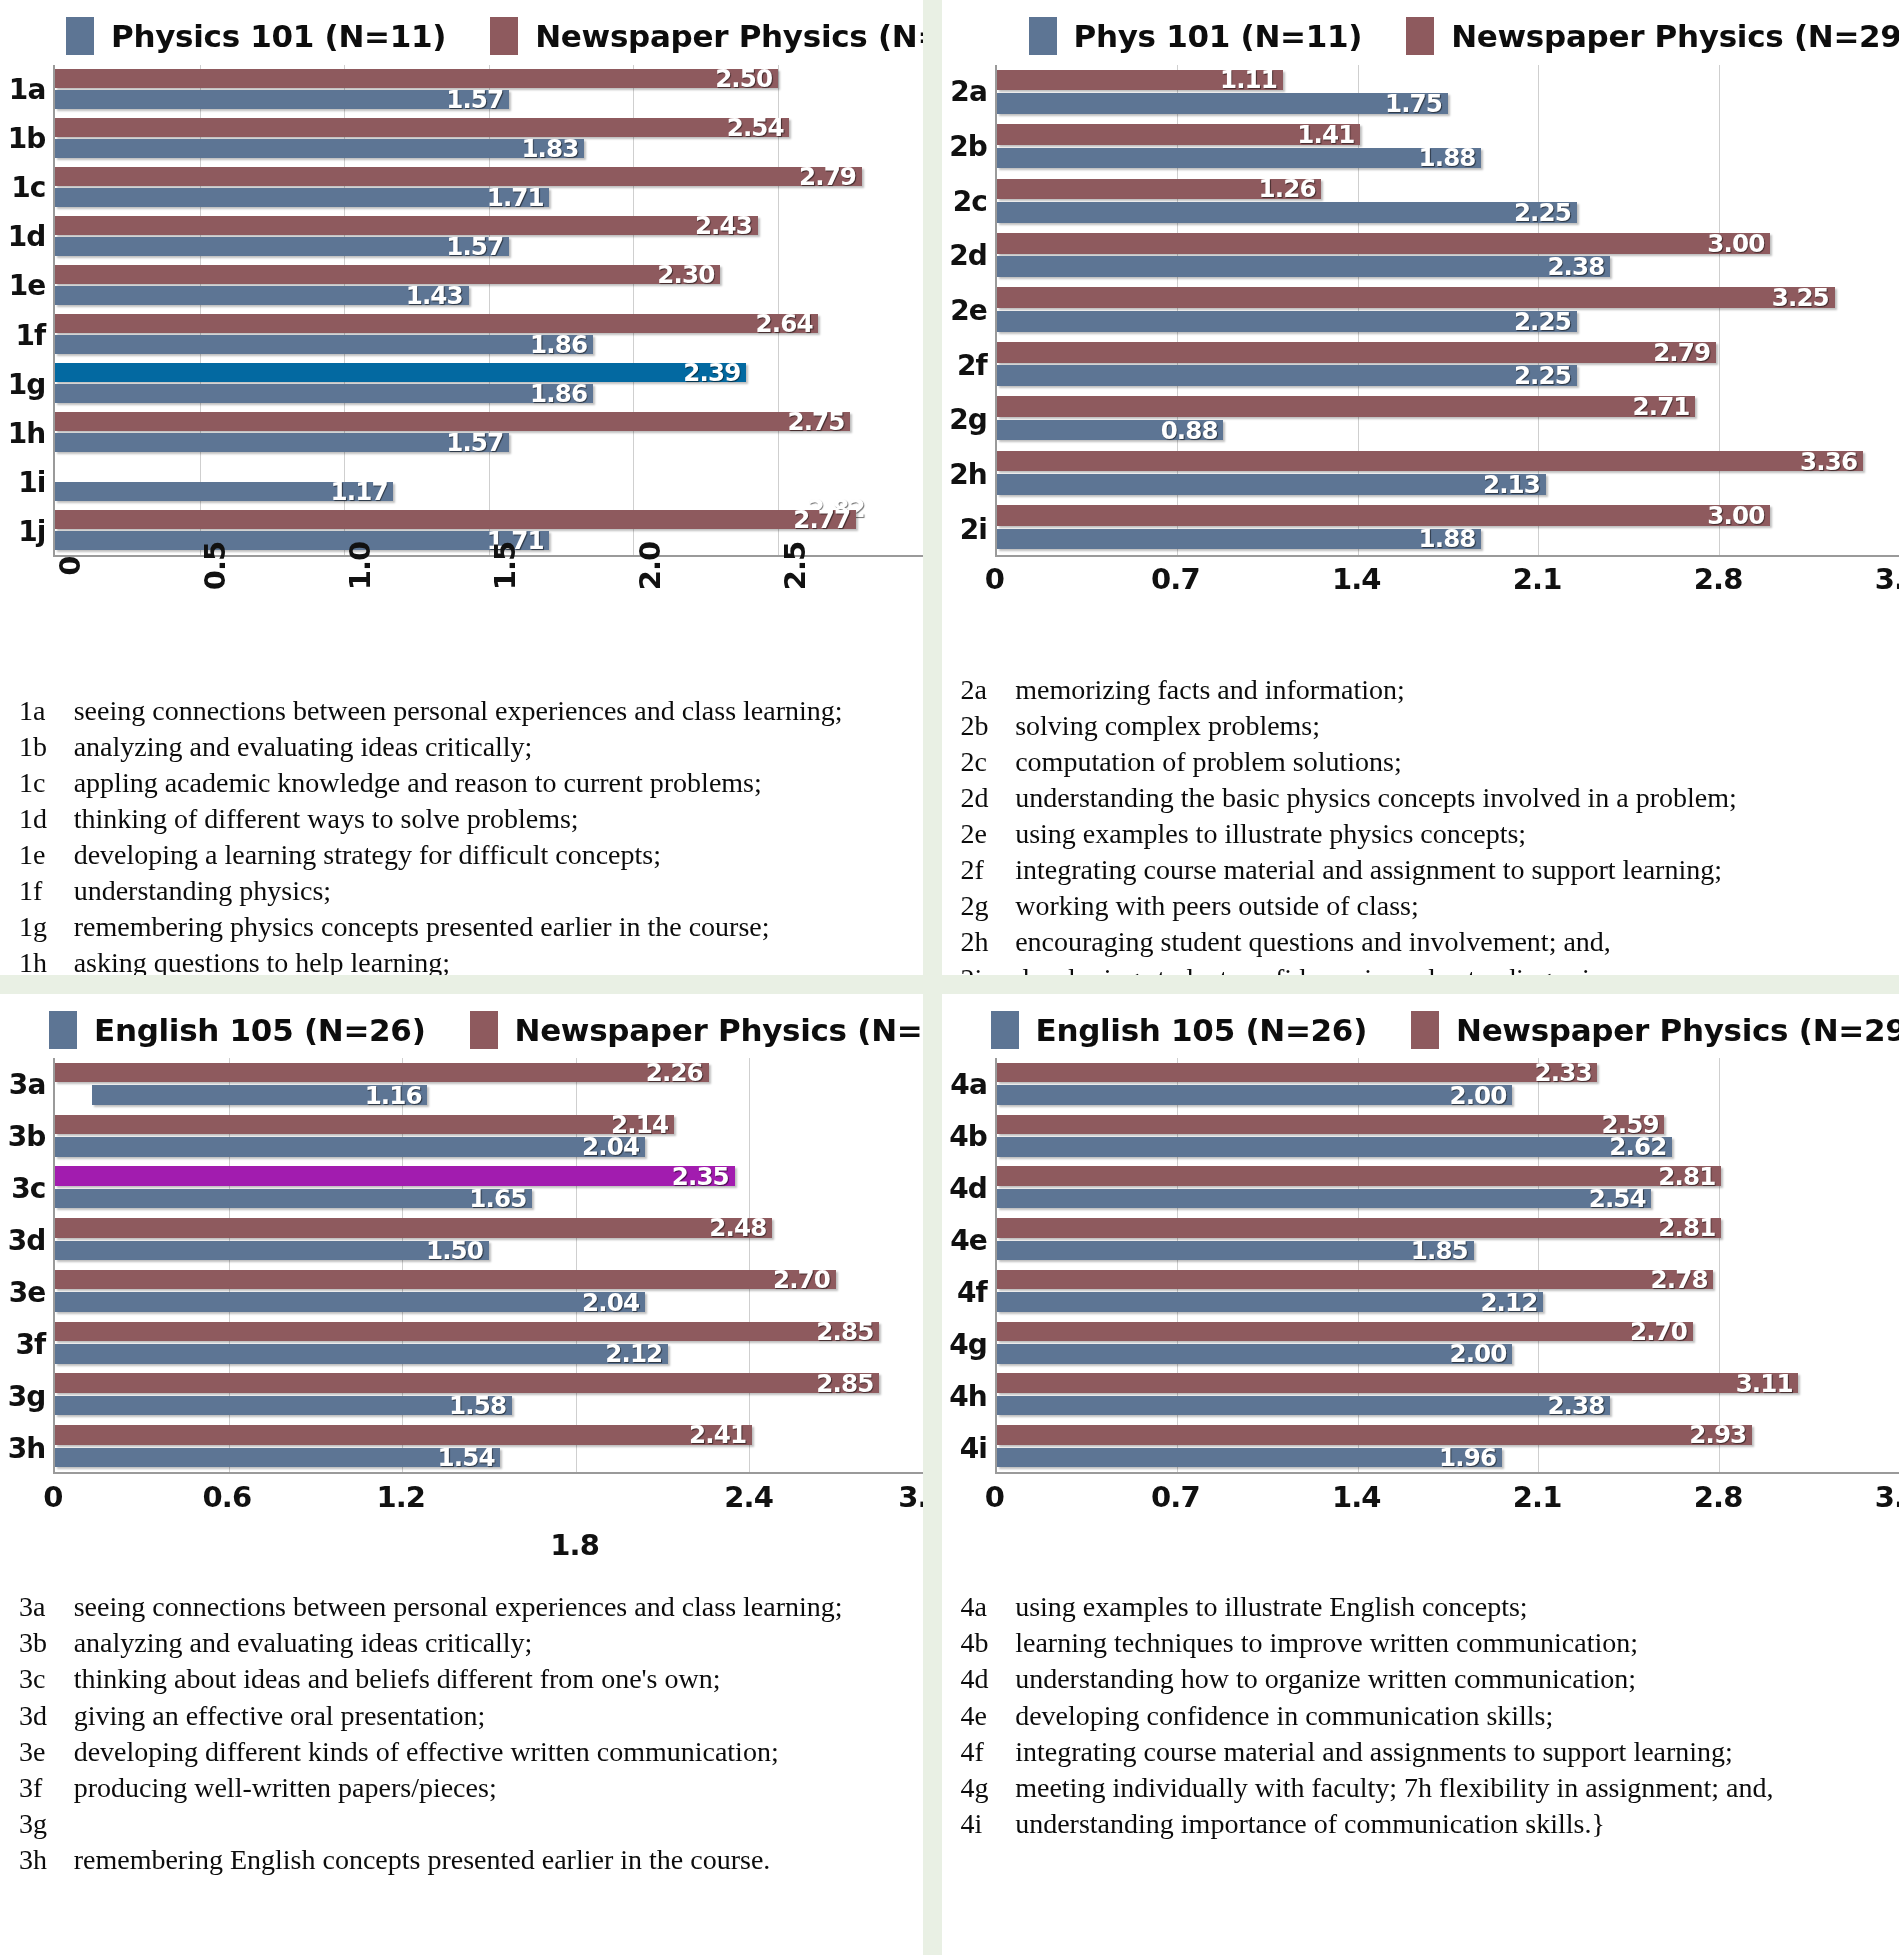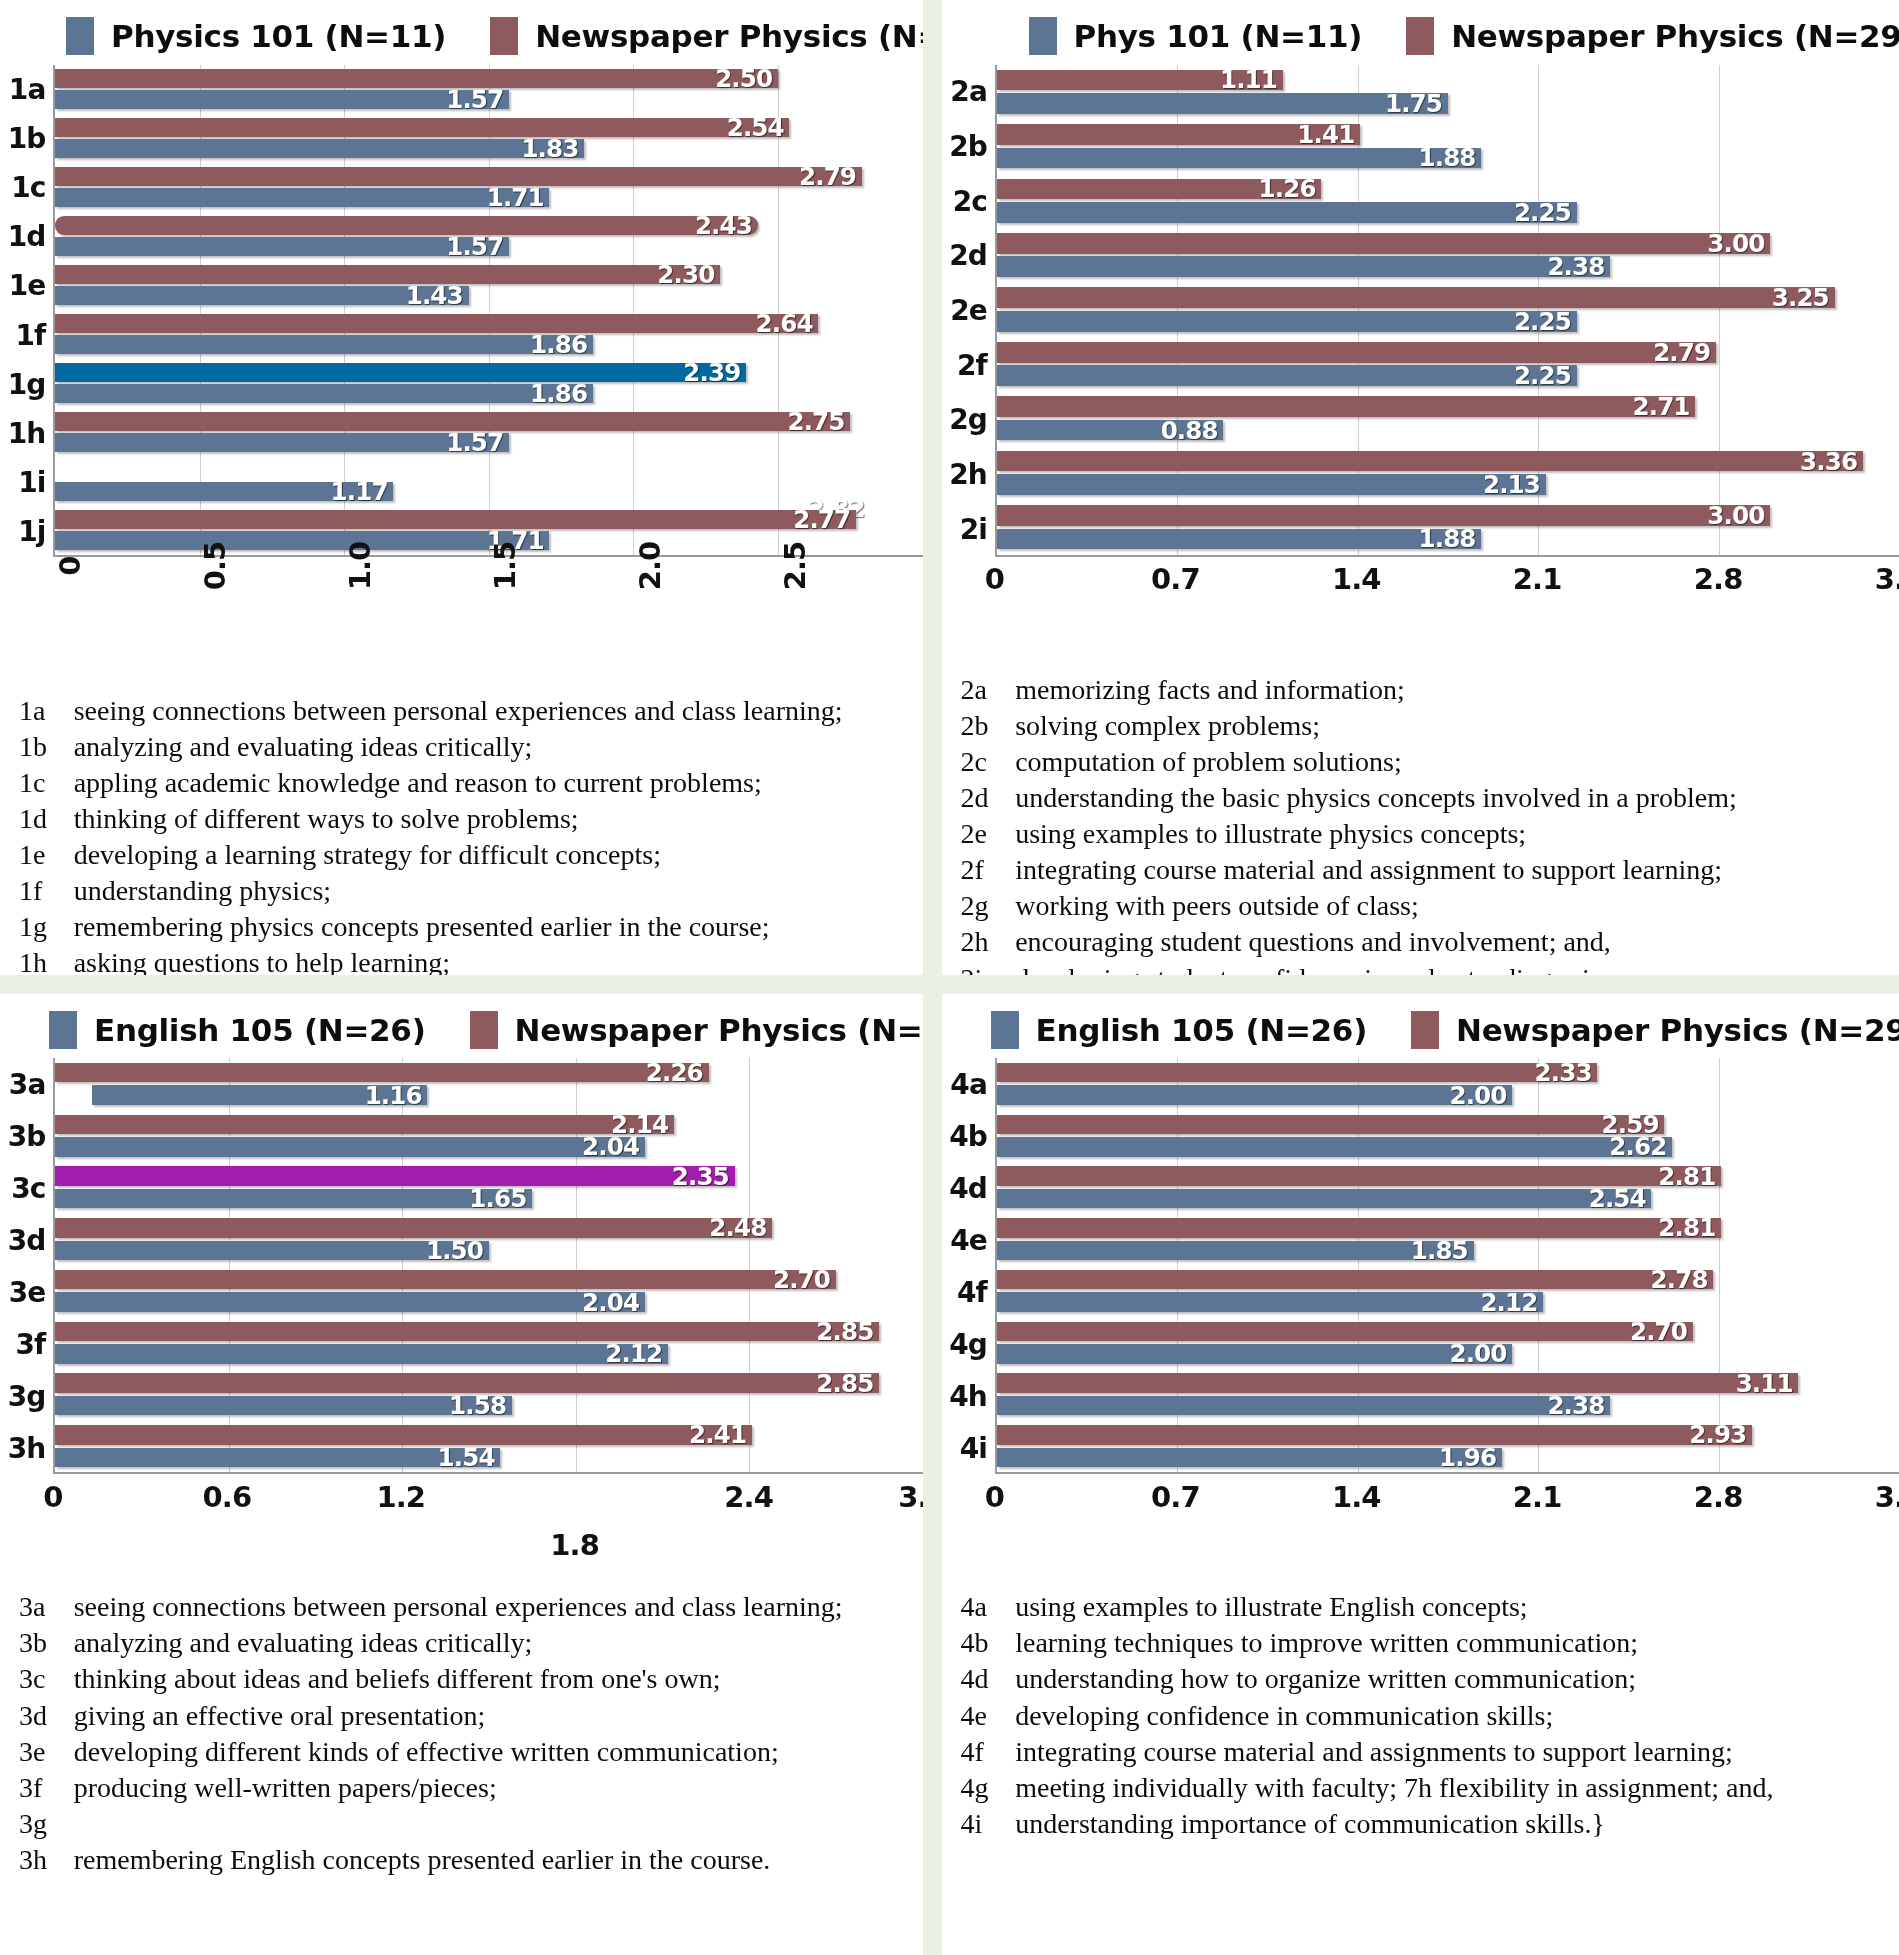--- a/index.html
+++ b/index.html
@@ -214,21 +214,21 @@
                   </div>
                 </div>
                 <div class="bar-row">
                   <div class="bar blue" style="width: 57%; background: rgb(93, 117, 148);">
                     <span class="bar-val">1.71</span>
                   </div>
                 </div>
               </div>
               <div class="group">
                 <div class="bar-row">
-                  <div class="bar red" style="width: 81%; background: rgb(142, 90, 94); border-radius: 9px;">
+                  <div class="bar red" style="width: 81%; background: rgb(142, 90, 94);">
                     <span class="bar-val">2.43</span>
                   </div>
                 </div>
                 <div class="bar-row">
                   <div class="bar blue" style="width: 52.3333%; background: rgb(93, 117, 148);">
                     <span class="bar-val">1.57</span>
                   </div>
                 </div>
               </div>
               <div class="group">

